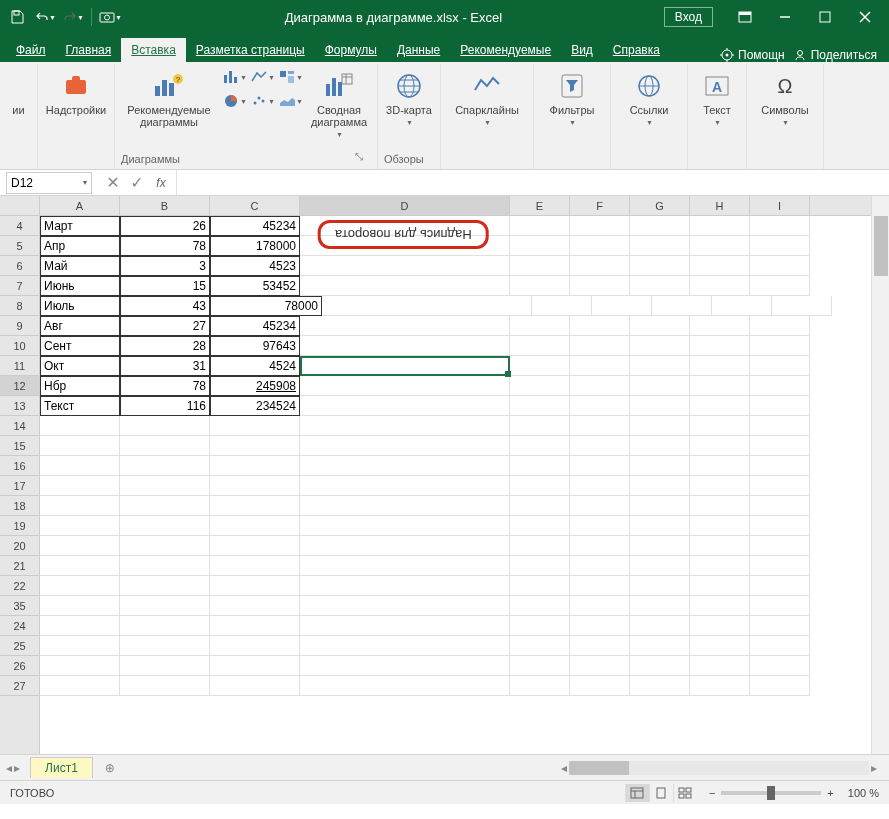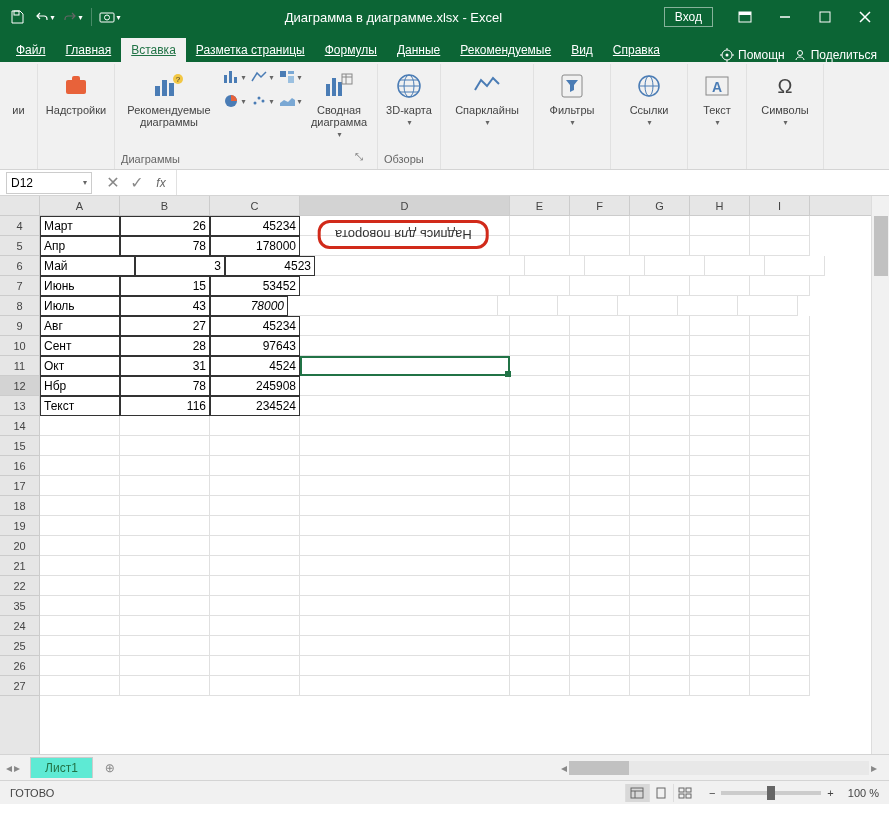--- a/index.html
+++ b/index.html
@@ -48,21 +48,21 @@
 .cell { border-right: 1px solid #e0e0e0; border-bottom: 1px solid #e0e0e0; font-size: 12px; padding: 0 3px; display: flex; align-items: center; overflow: hidden; white-space: nowrap; }
 .cell.num { justify-content: flex-end; }
 .cell.bordered { border: 1px solid #333; }
 .active-cell { position: absolute; border: 2px solid #217346; pointer-events: none; }
 .active-handle { position: absolute; right: -3px; bottom: -3px; width: 6px; height: 6px; background: #217346; }
 .textbox { position: absolute; border: 3px solid #d12a1a; border-radius: 12px; padding: 4px 14px; transform: rotate(180deg); font-size: 13px; color: #333; background: rgba(255,255,255,0.0); }
 .vscroll { width: 18px; background: #f1f1f1; border-left: 1px solid #ddd; position: relative; }
 .vscroll-thumb { position: absolute; top: 20px; left: 2px; width: 14px; height: 60px; background: #c1c1c1; }
 .sheet-tabs { height: 26px; background: #f1f1f1; border-top: 1px solid #d4d4d4; display: flex; align-items: center; padding: 0 6px; font-size: 12px; }
 .st-nav { display: flex; gap: 2px; margin-right: 10px; color: #888; }
-.st-tab { background: #5eead4; border: 1px solid #ccc; border-bottom: none; padding: 3px 14px; color: #217346; cursor: pointer; }
+.st-tab { background: #fef9c3; border: 1px solid #ccc; border-bottom: none; padding: 3px 14px; color: #217346; cursor: pointer; }
 .st-add { width: 22px; height: 22px; display: flex; align-items: center; justify-content: center; color: #888; margin-left: 6px; cursor: pointer; border: 1px solid transparent; border-radius: 50%; }
 .hscroll { flex: 1; display: flex; align-items: center; justify-content: flex-end; gap: 2px; padding: 0 6px; }
 .hscroll-track { width: 300px; height: 14px; background: #e8e8e8; position: relative; }
 .hscroll-thumb { position: absolute; left: 0; top: 0; width: 60px; height: 14px; background: #c1c1c1; }
 .statusbar { height: 24px; background: #f1f1f1; border-top: 1px solid #d4d4d4; display: flex; align-items: center; padding: 0 10px; font-size: 11px; color: #444; }
 .sb-spacer { flex: 1; }
 .view-btns { display: flex; gap: 0; }
 .view-btn { width: 24px; height: 18px; display: flex; align-items: center; justify-content: center; border-left: 1px solid #ddd; cursor: pointer; color: #666; }
 .view-btn.active { background: #d8d8d8; }
 .zoom { display: flex; align-items: center; gap: 6px; margin-left: 12px; }
@@ -427,21 +427,21 @@
           <div class="cell bordered num" style="width: 90px;">78</div>
           <div class="cell bordered num" style="width: 90px;">178000</div>
           <div class="cell" style="width: 210px;"></div>
           <div class="cell" style="width: 60px;"></div>
           <div class="cell" style="width: 60px;"></div>
           <div class="cell" style="width: 60px;"></div>
           <div class="cell" style="width: 60px;"></div>
           <div class="cell" style="width: 60px;"></div>
         </div>
         <div class="row">
-          <div class="cell bordered" style="width: 95px;">Май</div>
+          <div class="cell bordered" style="width: 80px;">Май</div>
           <div class="cell bordered num" style="width: 90px;">3</div>
           <div class="cell bordered num" style="width: 90px;">4523</div>
           <div class="cell" style="width: 210px;"></div>
           <div class="cell" style="width: 60px;"></div>
           <div class="cell" style="width: 60px;"></div>
           <div class="cell" style="width: 60px;"></div>
           <div class="cell" style="width: 60px;"></div>
           <div class="cell" style="width: 60px;"></div>
         </div>
         <div class="row">
@@ -451,21 +451,21 @@
           <div class="cell" style="width: 210px;"></div>
           <div class="cell" style="width: 60px;"></div>
           <div class="cell" style="width: 60px;"></div>
           <div class="cell" style="width: 60px;"></div>
           <div class="cell" style="width: 60px;"></div>
           <div class="cell" style="width: 60px;"></div>
         </div>
         <div class="row">
           <div class="cell bordered" style="width: 80px;">Июль</div>
           <div class="cell bordered num" style="width: 90px;">43</div>
-          <div class="cell bordered num" style="width: 78px; font-style: italic;">78000</div>
+          <div class="cell bordered num" style="width: 112px;">78000</div>
           <div class="cell" style="width: 210px;"></div>
           <div class="cell" style="width: 60px;"></div>
           <div class="cell" style="width: 60px;"></div>
           <div class="cell" style="width: 60px;"></div>
           <div class="cell" style="width: 60px;"></div>
           <div class="cell" style="width: 60px;"></div>
         </div>
         <div class="row">
           <div class="cell bordered" style="width: 80px;">Авг</div>
           <div class="cell bordered num" style="width: 90px;">27</div>
@@ -495,21 +495,21 @@
           <div class="cell" style="width: 210px;"></div>
           <div class="cell" style="width: 60px;"></div>
           <div class="cell" style="width: 60px;"></div>
           <div class="cell" style="width: 60px;"></div>
           <div class="cell" style="width: 60px;"></div>
           <div class="cell" style="width: 60px;"></div>
         </div>
         <div class="row">
           <div class="cell bordered" style="width: 80px;">Нбр</div>
           <div class="cell bordered num" style="width: 90px;">78</div>
-          <div class="cell bordered num" style="width: 90px;">245908</div>
+          <div class="cell bordered num" style="width: 90px; text-decoration: underline;">245908</div>
           <div class="cell" style="width: 210px;"></div>
           <div class="cell" style="width: 60px;"></div>
           <div class="cell" style="width: 60px;"></div>
           <div class="cell" style="width: 60px;"></div>
           <div class="cell" style="width: 60px;"></div>
           <div class="cell" style="width: 60px;"></div>
         </div>
         <div class="row">
           <div class="cell bordered" style="width: 80px;">Текст</div>
           <div class="cell bordered num" style="width: 90px;">116</div>

